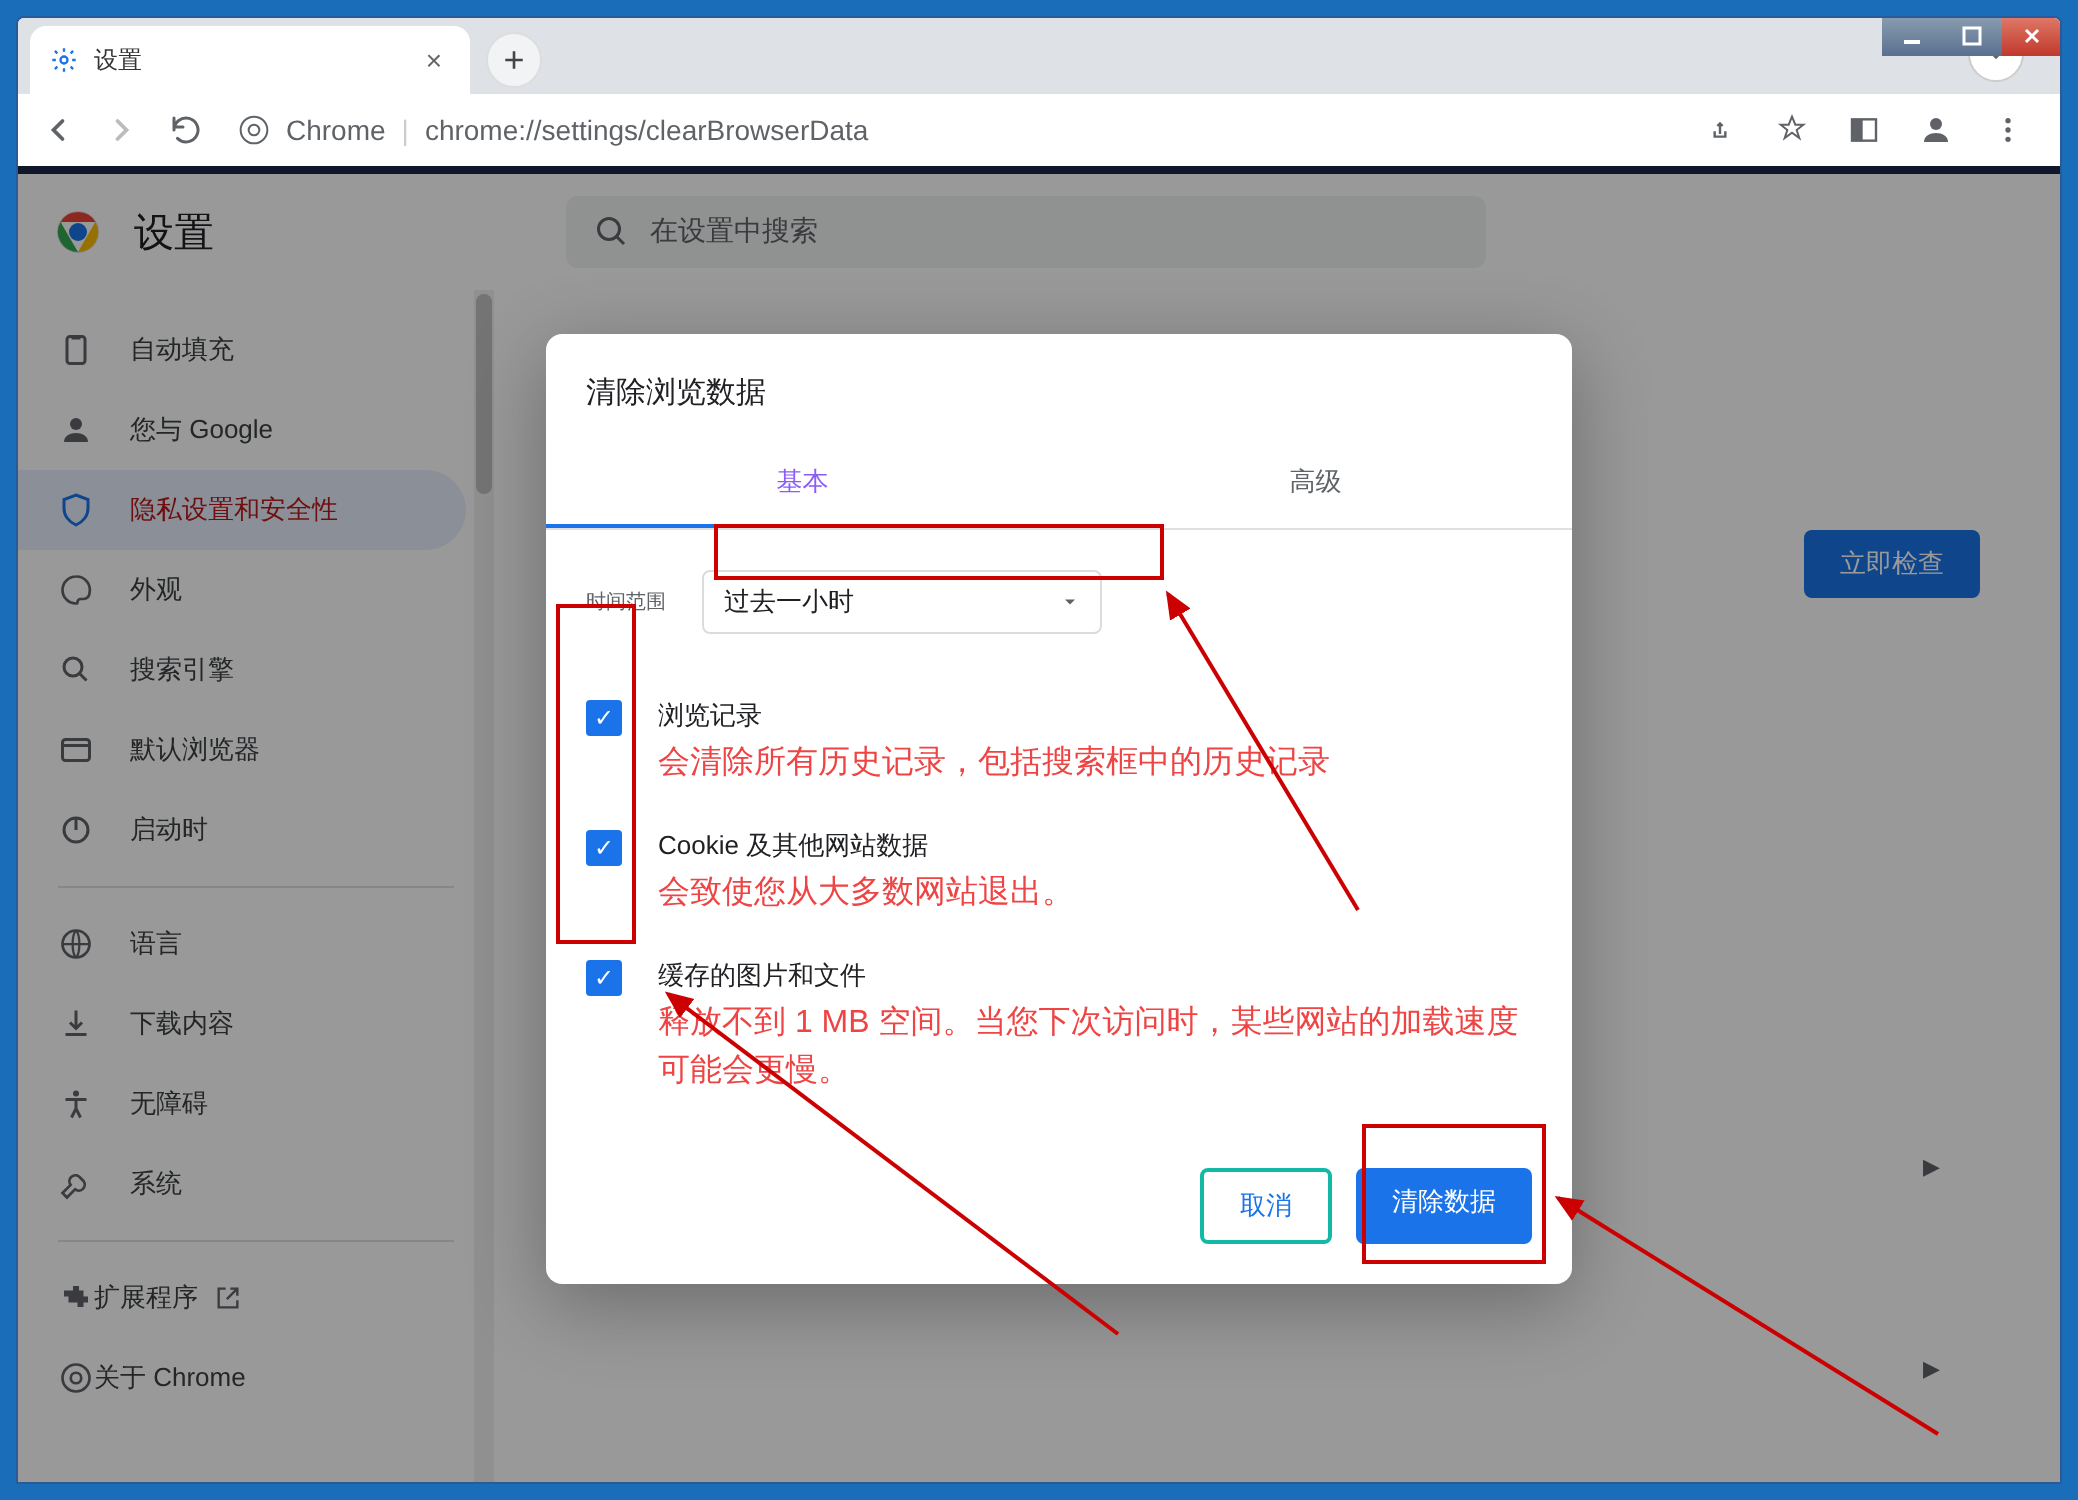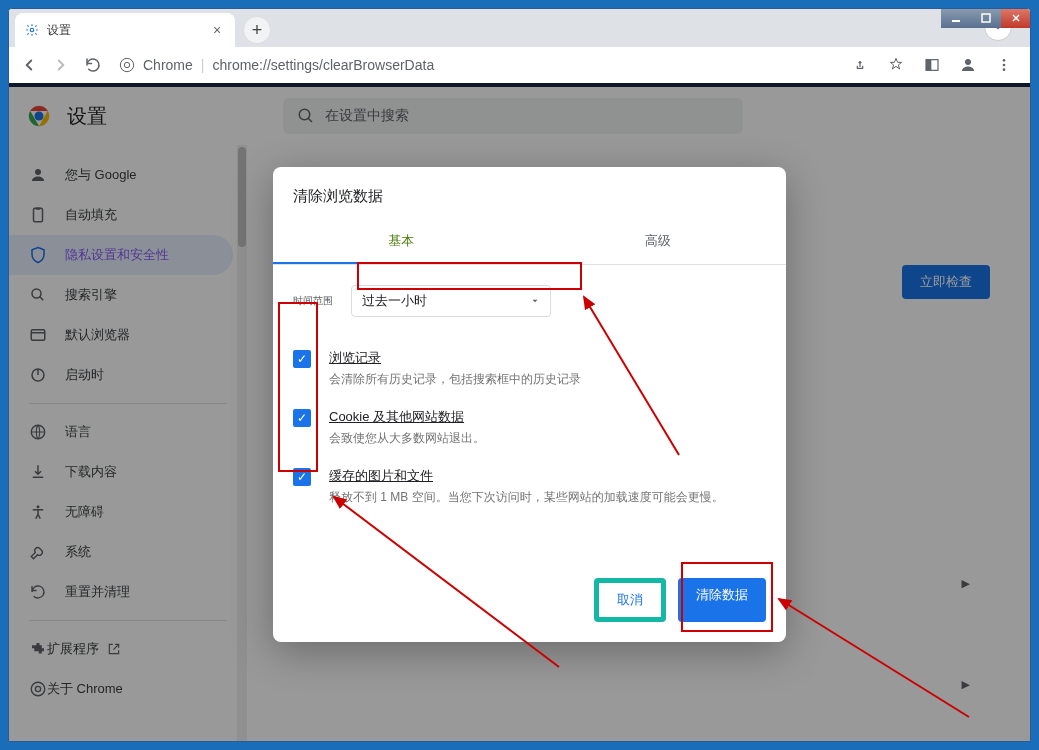--- a/index.html
+++ b/index.html
@@ -40,49 +40,49 @@
 .chrome-logo { width: 24px; height: 24px; }
 .settings-title { font-size: 20px; color: #202124; }
 .search-box { margin-left: 160px; width: 460px; height: 36px; background: #f1f3f4; border-radius: 6px; display: flex; align-items: center; padding: 0 14px; gap: 10px; color: #5f6368; font-size: 14px; }
 
 
 .sidebar { position: absolute; left: 0; top: 58px; bottom: 0; width: 238px; background: #fff; overflow: hidden; }
 .sidebar-scroll { position: absolute; right: 0; top: 0; width: 10px; height: 100%; background: #f1f1f1; }
 .sidebar-thumb { position: absolute; right: 1px; top: 2px; width: 8px; height: 100px; background: #c1c1c1; border-radius: 4px; }
 .side-list { padding: 10px 0; }
 .side-item { display: flex; align-items: center; gap: 18px; padding: 11px 20px; color: #3c4043; font-size: 13px; border-radius: 0 20px 20px 0; margin-right: 14px; }
-.side-item.active { background: #e8f0fe; color: #8b5cf6; }
+.side-item.active { background: #e8f0fe; color: #b91c1c; }
 .side-item .icon { width: 18px; display: flex; justify-content: center; }
 .side-ext { display: flex; align-items: center; gap: 0; padding: 11px 20px; color: #3c4043; font-size: 13px; }
 .side-ext .icon { width: 18px; }
 
 
 .main-bg { position: absolute; left: 255px; right: 20px; top: 70px; bottom: 0; }
 .check-card { position: absolute; right: 20px; top: 100px; padding: 8px 0; }
 .check-btn { background: #1a73e8; color: #fff; padding: 8px 18px; border-radius: 4px; font-size: 13px; }
 .row-card { position: absolute; right: 20px; top: 286px; left: 30px; }
 .row-item { display: flex; align-items: center; padding: 14px 20px; gap: 18px; color: #3c4043; font-size: 13px; }
 .row-arrow { color: #5f6368; font-size: 11px; }
 
 
 .dialog { position: absolute; left: 264px; top: 80px; width: 513px; height: 475px; background: #fff; border-radius: 8px; box-shadow: 0 10px 40px rgba(0,0,0,0.3); display: flex; flex-direction: column; }
 .dlg-title { font-size: 15px; color: #202124; padding: 20px 20px 14px 20px; }
 .dlg-tabs { display: flex; border-bottom: 1px solid #e0e0e0; }
 .dlg-tab { flex: 1; text-align: center; padding: 12px 0; font-size: 13px; color: #5f6368; border-bottom: 2px solid transparent; }
-.dlg-tab.active { color: #4d7c0f; border-bottom-color: #1a73e8; }
+.dlg-tab.active { color: #8b5cf6; border-bottom-color: #1a73e8; }
 .dlg-body { flex: 1; padding: 20px 20px 10px 20px; }
 .time-row { display: flex; align-items: center; gap: 18px; margin-bottom: 22px; }
 .time-label { font-size: 10px; color: #5f6368; }
 .time-select { width: 200px; height: 32px; border: 1px solid #dadce0; border-radius: 4px; display: flex; align-items: center; justify-content: space-between; padding: 0 10px; font-size: 13px; color: #202124; }
 .cb-row { display: flex; gap: 18px; padding: 10px 0; }
 .cb { width: 18px; height: 18px; background: #1a73e8; border-radius: 2px; display: flex; align-items: center; justify-content: center; color: #fff; font-size: 12px; flex-shrink: 0; margin-top: 1px; }
-.cb-text .cb-title { font-size: 13px; color: #202124; margin-bottom: 3px; text-decoration: underline; }
-.cb-text .cb-sub { font-size: 12px; color: #737373; line-height: 1.5; }
+.cb-text .cb-title { font-size: 13px; color: #202124; margin-bottom: 3px; }
+.cb-text .cb-sub { font-size: 16px; color: #ef4444; line-height: 1.5; }
 .dlg-actions { padding: 14px 20px 20px 20px; display: flex; justify-content: flex-end; gap: 12px; }
-.btn-cancel { background: #fff; border: 5px solid #14b8a6; color: #1a73e8; padding: 8px 18px; border-radius: 4px; font-size: 13px; }
+.btn-cancel { background: #fff; border: 2px solid #14b8a6; color: #1a73e8; padding: 8px 18px; border-radius: 4px; font-size: 13px; }
 .btn-clear { background: #1a73e8; color: #fff; padding: 8px 18px; border-radius: 4px; font-size: 13px; }
 
 
 .ann-rect { position: absolute; border: 2px solid #cc0000; pointer-events: none; }
 .arrow { position: absolute; pointer-events: none; }
 
 svg { display: block; }
 </style>
 </head>
 <body>
@@ -201,42 +201,50 @@
           </svg>
         <span>在设置中搜索</span>
       </div>
     </div>
 
     <div class="sidebar">
       <div class="side-list">
         <div class="side-item">
             <span class="icon">
               <svg width="18" height="18" viewBox="0 0 24 24">
+                <rect x="6" y="3" width="12" height="18" rx="2" fill="none" stroke="#5f6368" stroke-width="2"></rect>
+                <rect x="9" y="2" width="6" height="3" fill="#5f6368"></rect>
+              </svg>
+            </span>
+            <span>自动填充</span>
+          </div>
+        <div class="side-item">
+            <span class="icon">
+              <svg width="18" height="18" viewBox="0 0 24 24">
                 <circle cx="12" cy="8" r="4" fill="#5f6368"></circle>
                 <path d="M4 20c0-4 4-6 8-6s8 2 8 6" fill="#5f6368"></path>
               </svg>
             </span>
             <span>您与 Google</span>
           </div>
-        <div class="side-item">
-            <span class="icon">
-              <svg width="18" height="18" viewBox="0 0 24 24">
-                <rect x="6" y="3" width="12" height="18" rx="2" fill="none" stroke="#5f6368" stroke-width="2"></rect>
-                <rect x="9" y="2" width="6" height="3" fill="#5f6368"></rect>
-              </svg>
-            </span>
-            <span>自动填充</span>
-          </div>
         <div class="side-item active">
             <span class="icon">
               <svg width="18" height="18" viewBox="0 0 24 24">
                 <path d="M12 2l8 3v6c0 5-3.5 9-8 11-4.5-2-8-6-8-11V5z" fill="none" stroke="#1a73e8" stroke-width="2"></path>
               </svg>
             </span>
             <span>隐私设置和安全性</span>
+          </div>
+        <div class="side-item">
+            <span class="icon">
+              <svg width="18" height="18" viewBox="0 0 24 24">
+                <path d="M12 3a9 9 0 1 0 0 18c1 0 1-1 1-1 0-1 1-2 2-2h2a4 4 0 0 0 4-4 9 9 0 0 0-9-11z" fill="none" stroke="#5f6368" stroke-width="1.8"></path>
+              </svg>
+            </span>
+            <span>外观</span>
           </div>
         <div class="side-item">
             <span class="icon">
               <svg width="18" height="18" viewBox="0 0 24 24">
                 <circle cx="10" cy="10" r="6" fill="none" stroke="#5f6368" stroke-width="2"></circle>
                 <path d="M14 14l5 5" stroke="#5f6368" stroke-width="2"></path>
               </svg>
             </span>
             <span>搜索引擎</span>
           </div>
@@ -285,28 +293,20 @@
             </span>
             <span>无障碍</span>
           </div>
         <div class="side-item">
             <span class="icon">
               <svg width="18" height="18" viewBox="0 0 24 24">
                 <path d="M14 7a4 4 0 0 0-5.6 5.6L3 18l3 3 5.4-5.4A4 4 0 0 0 17 10l-3-3z" fill="none" stroke="#5f6368" stroke-width="1.8"></path>
               </svg>
             </span>
             <span>系统</span>
-          </div>
-        <div class="side-item">
-            <span class="icon">
-              <svg width="18" height="18" viewBox="0 0 24 24">
-                <path d="M4 12a8 8 0 1 1 2.3 5.6M4 4v6h6" fill="none" stroke="#5f6368" stroke-width="1.8"></path>
-              </svg>
-            </span>
-            <span>重置并清理</span>
           </div>
         <div style="border-top:1px solid #e0e0e0;margin:8px 20px;"></div>
         <div class="side-ext">
             <span class="icon">
               <svg width="18" height="18" viewBox="0 0 24 24">
                 <path d="M10 4h4v3h3v4h3v4h-3v3h-4v-3H7v-4H4v-4h3V7h3z" fill="#5f6368"></path>
               </svg>
             </span>
             <span>扩展程序</span>
             <svg width="14" height="14" viewBox="0 0 24 24" style="margin-left:8px;">

